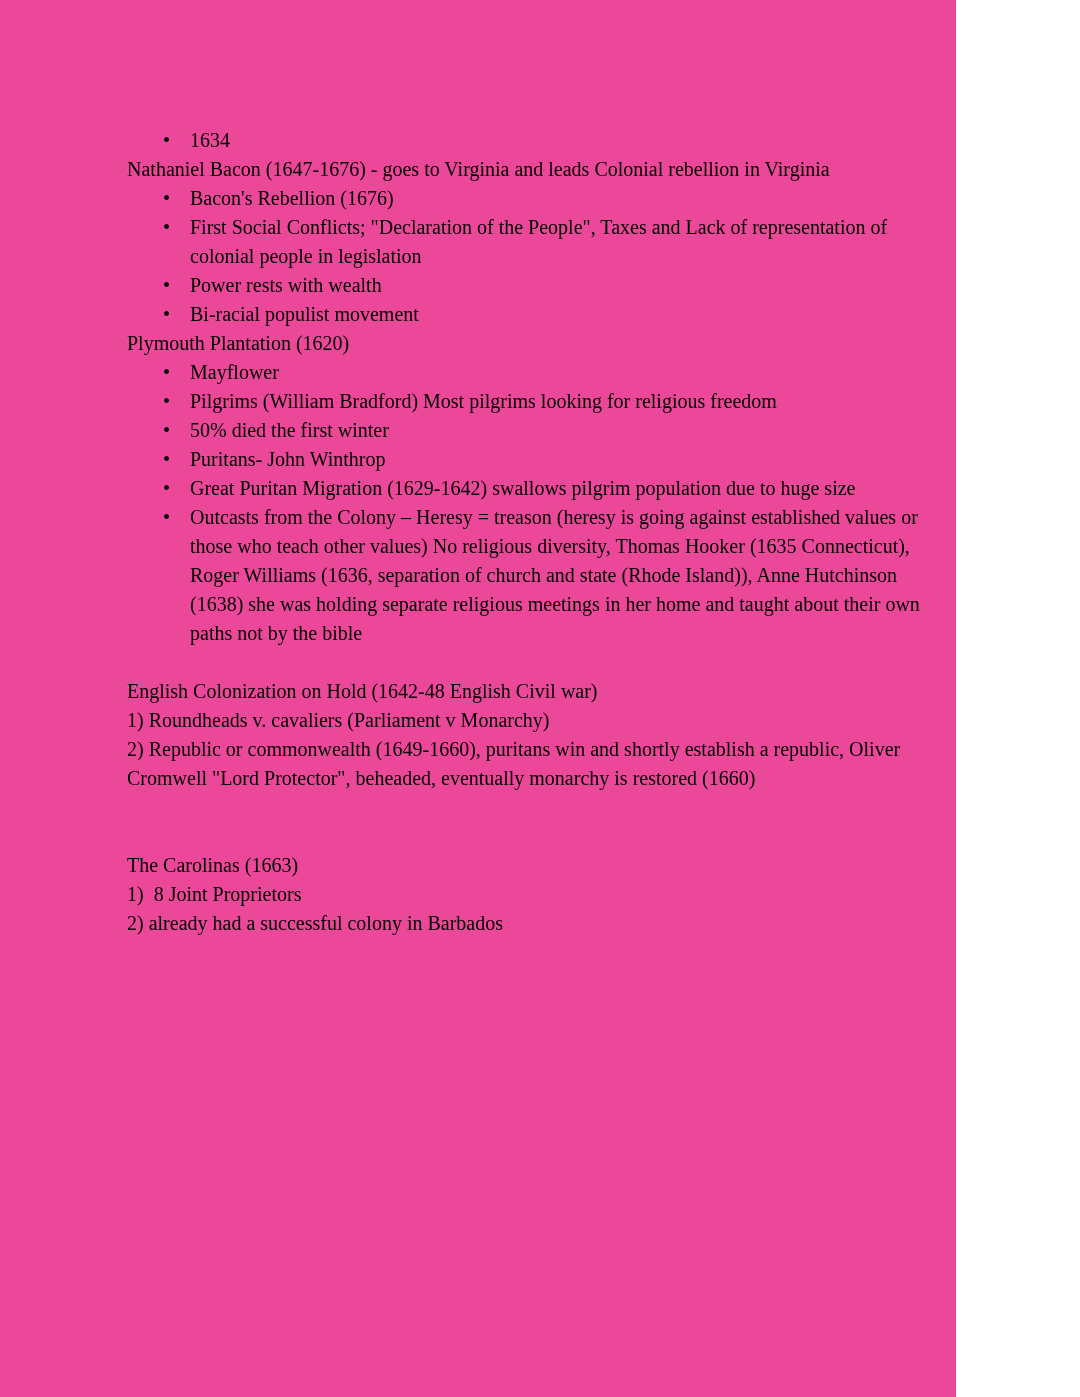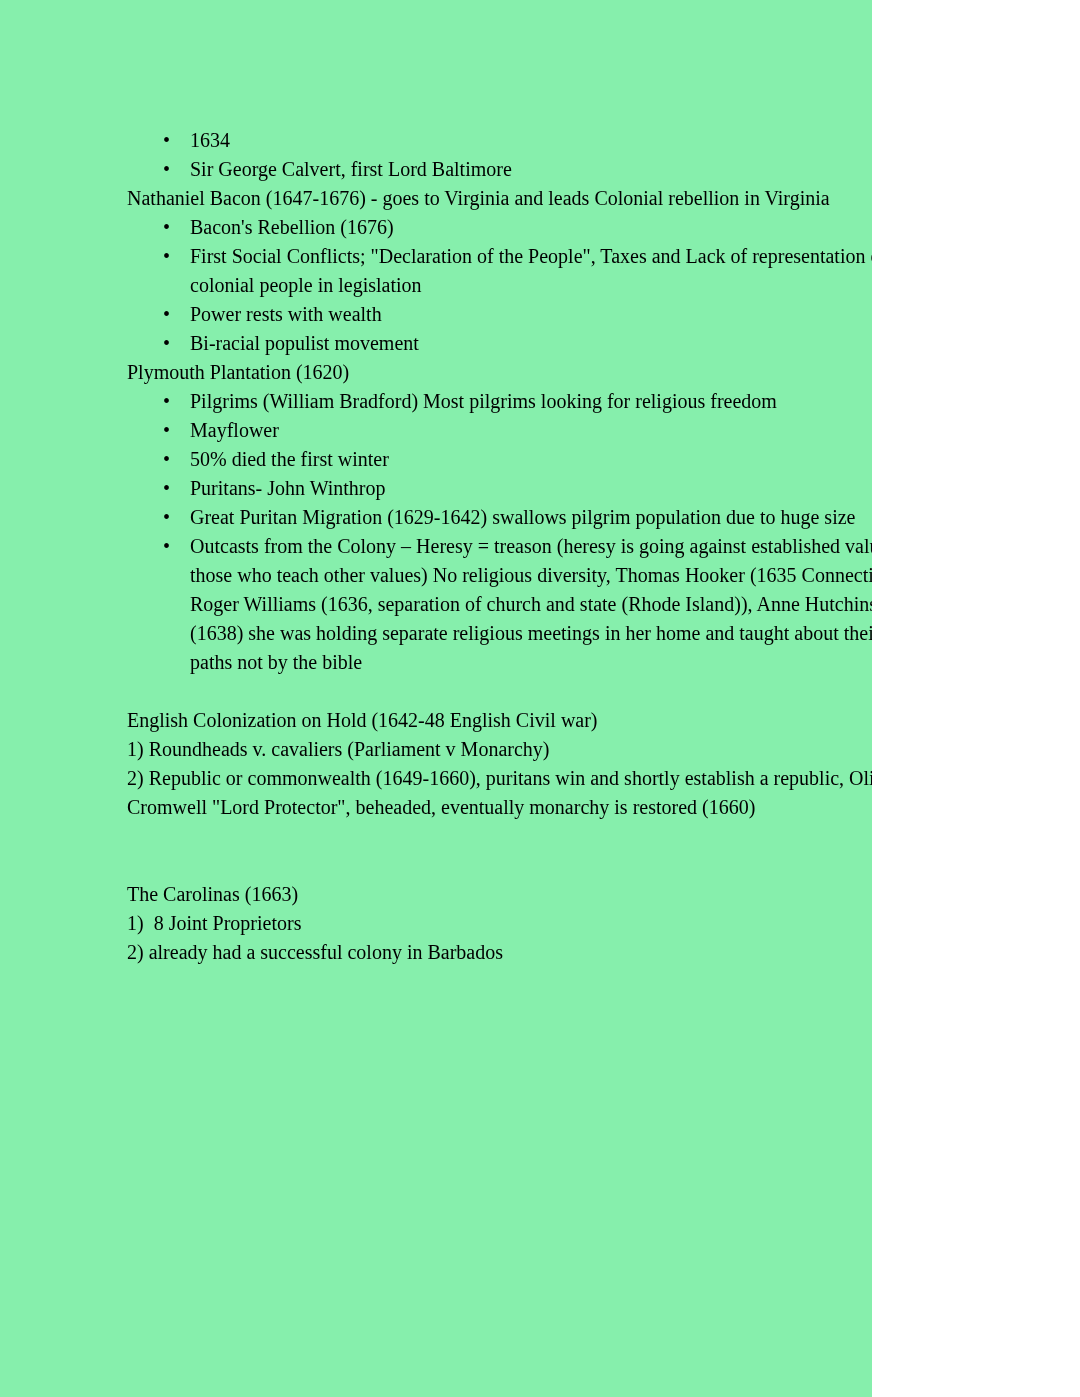--- a/index.html
+++ b/index.html
@@ -2,23 +2,23 @@
 <html><head>
 <meta charset="utf-8">
 <style>
   html, body {
     margin: 0;
     padding: 0;
     background: #ffffff;
   }
   .page {
     position: relative;
-    width: 872px;
+    width: 956px;
     height: 1397px;
-    background: #86efac;
+    background: #ec4899;
     overflow: hidden;
   }
   .content {
     position: absolute;
     left: 127px;
     top: 126px;
     width: 826px;
     font-family: "Liberation Serif", "DejaVu Serif", serif;
     font-size: 20px;
     line-height: 29px;
@@ -50,25 +50,25 @@
   }
   .spacer {
     height: 29px;
   }
 </style>
 </head>
 <body>
 
 <div class="page">
   <div class="content">
-      <ul><li><span>1634</span></li><li><span>Sir George Calvert, first Lord Baltimore</span></li></ul>
+      <ul><li><span>1634</span></li></ul>
       <p class="heading"><span class="b">Nathaniel Bacon (1647-1676) - goes to Virginia and leads Colonial rebellion in Virginia</span></p>
       <ul><li><span class="b">Bacon's Rebellion (1676)</span></li><li><span>First Social Conflicts; "Declaration of the People", Taxes and Lack of representation of colonial people in legislation</span></li><li><span>Power rests with wealth</span></li><li><span>Bi-racial populist movement</span></li></ul>
       <p class="heading"><span class="b">Plymouth Plantation (1620)</span></p>
-      <ul><li><span>Pilgrims (William Bradford) Most pilgrims looking for religious freedom</span></li><li><span>Mayflower</span></li><li><span>50% died the first winter</span></li></ul>
+      <ul><li><span>Mayflower</span></li><li><span>Pilgrims (William Bradford) Most pilgrims looking for religious freedom</span></li><li><span>50% died the first winter</span></li></ul>
       <ul><li><span>Puritans- John Winthrop</span></li><li><span>Great Puritan Migration (1629-1642) swallows pilgrim population due to huge size</span></li><li><span class="b">Outcasts from the Colony –</span><span> Heresy = treason (heresy is going against established values or those who teach other values) No religious diversity, </span><span class="b">Thomas Hooker</span><span> (1635 Connecticut), </span><span class="b">Roger Williams</span><span> (1636, separation of church and state (Rhode Island)), </span><span class="b">Anne Hutchinson</span><span> (1638) she was holding separate religious meetings in her home and taught about their own paths not by the bible</span></li></ul>
       <div class="spacer"></div>
       <p class="heading"><span class="b">English Colonization on Hold (1642-48 English Civil war)</span></p>
       <p><span class="b">1)</span><span> Roundheads v. cavaliers (Parliament v Monarchy)</span></p>
       <p><span>2) Republic or commonwealth (1649-1660), puritans win and shortly establish a republic, Oliver Cromwell "Lord Protector", beheaded, eventually monarchy is restored (1660)</span></p>
       <div class="spacer"></div>
       <div class="spacer"></div>
       <p class="heading"><span class="b">The Carolinas (1663)</span></p>
       <p><span>1)  8 Joint Proprietors</span></p>
       <p><span>2) already had a successful colony in Barbados</span></p>

